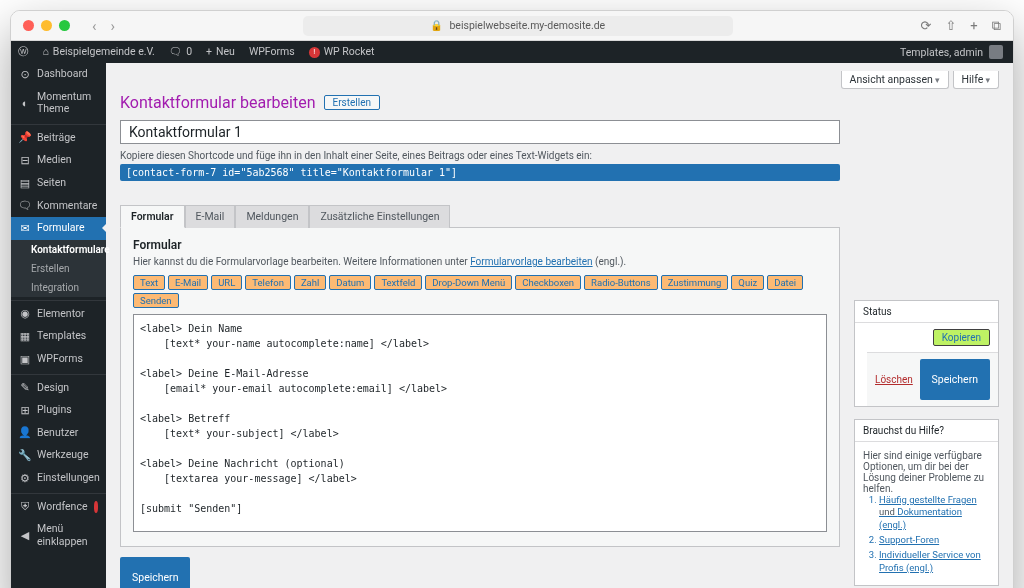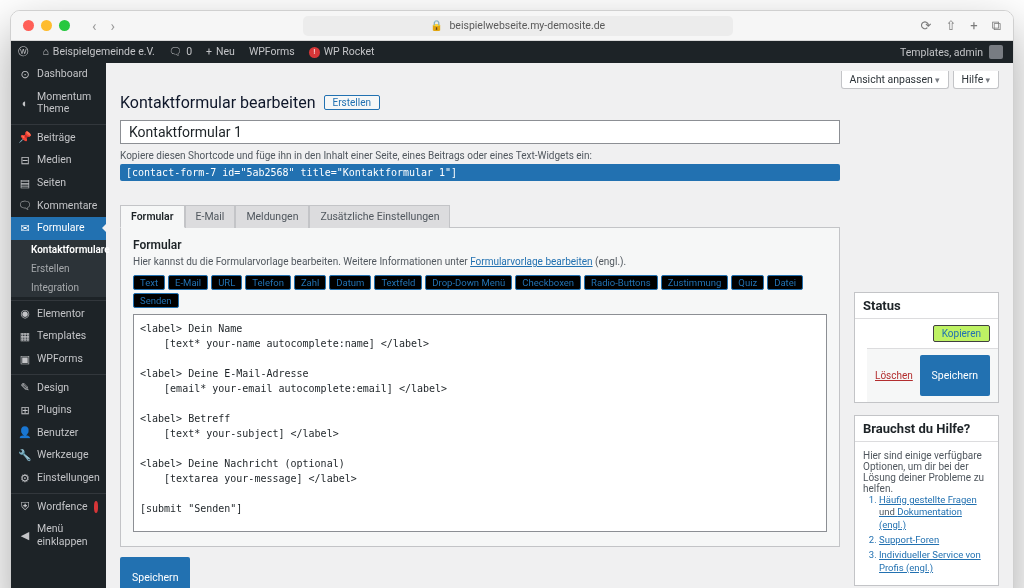--- a/index.html
+++ b/index.html
@@ -41,21 +41,21 @@
 .menu-icon { width: 12px; height: 12px; display: inline-flex; align-items: center; justify-content: center; font-size: 11px; flex-shrink: 0; }
 .wf-badge { background: #d63638; width: 12px; height: 12px; border-radius: 50%; margin-left: auto; }
 
 
 .content { flex: 1; padding: 8px 14px 14px 14px; position: relative; }
 .screen-meta { display: flex; justify-content: flex-end; gap: 4px; margin-bottom: 2px; }
 .screen-meta-btn { background: #fff; border: 1px solid #c3c4c7; border-top: none; padding: 2px 8px; font-size: 10.5px; color: #2c3338; cursor: pointer; border-radius: 0 0 3px 3px; }
 .screen-meta-btn::after { content: ' ▾'; color: #787c82; font-size: 9px; }
 
 .page-header { display: flex; align-items: center; gap: 8px; margin: 4px 0 8px 0; }
-.page-title { font-size: 16px; font-weight: 400; color: #0f172a; }
+.page-title { font-size: 16px; font-weight: 400; color: #a21caf; }
 .page-action { border: 1px solid #2271b1; color: #2271b1; background: #f6f7f7; padding: 1px 8px; font-size: 10px; border-radius: 2px; cursor: pointer; }
 
 .two-col { display: flex; gap: 14px; align-items: flex-end; }
 .main-col { flex: 1; }
 .side-col { width: 145px; flex-shrink: 0; }
 
 .title-input { width: 100%; padding: 3px 8px; font-size: 14px; border: 1px solid #8c8f94; background: #fff; color: #1d2327; margin-bottom: 6px; }
 
 .shortcode-label { font-size: 10px; color: #50575e; margin-bottom: 3px; }
 .shortcode-box { background: #2271b1; color: #fff; padding: 3px 6px; font-family: Consolas, Monaco, monospace; font-size: 10px; border-radius: 2px; }
@@ -63,30 +63,30 @@
 .tabs-wrap { margin-top: 24px; }
 .tab-nav { display: flex; border-bottom: 1px solid #c3c4c7; }
 .tab-nav-item { padding: 4px 10px; font-size: 10.5px; border: 1px solid #c3c4c7; border-bottom: none; background: #dcdcde; margin-right: 0; margin-bottom: -1px; cursor: pointer; color: #50575e; }
 .tab-nav-item.active { background: #f6f7f7; color: #1d2327; font-weight: 600; border-bottom: 1px solid #f6f7f7; }
 .tab-panel { background: #f6f7f7; border: 1px solid #c3c4c7; border-top: none; padding: 10px 12px; }
 .panel-title { font-size: 12px; font-weight: 600; margin-bottom: 4px; color: #1d2327; }
 .panel-desc { font-size: 10px; color: #50575e; margin-bottom: 8px; }
 .panel-desc a { color: #2271b1; text-decoration: underline; }
 
 .tag-row { display: flex; flex-wrap: wrap; gap: 3px; margin-bottom: 6px; }
-.tag-btn { background: #000000; border: 1px solid #2271b1; color: #2271b1; padding: 1px 6px; font-size: 9.5px; border-radius: 2px; cursor: pointer; }
+.tag-btn { background: #fdba74; border: 1px solid #2271b1; color: #2271b1; padding: 1px 6px; font-size: 9.5px; border-radius: 2px; cursor: pointer; }
 
 .code-area { width: 100%; height: 218px; background: #fff; border: 1px solid #8c8f94; font-family: Consolas, Monaco, monospace; font-size: 10px; padding: 6px; line-height: 1.5; color: #1d2327; resize: none; white-space: pre; }
 
 .save-bar { margin-top: 10px; }
 .btn-primary { background: #2271b1; color: #fff; border: none; padding: 14px 12px; font-size: 10.5px; border-radius: 2px; cursor: pointer; }
 
 
 .metabox { background: #fff; border: 1px solid #c3c4c7; margin-bottom: 12px; }
-.metabox-title { padding: 5px 8px; font-size: 13px; font-weight: 700; border-bottom: 1px solid #dcdcde; color: #1d2327; }
+.metabox-title { padding: 5px 8px; font-size: 10px; font-weight: 400; border-bottom: 1px solid #dcdcde; color: #1d2327; }
 .metabox-body { padding: 8px; font-size: 10px; color: #50575e; }
 .metabox-actions { display: flex; justify-content: flex-end; padding: 6px 8px; }
 .btn-secondary { background: #bef264; border: 1px solid #404040; color: #2271b1; padding: 2px 8px; font-size: 10px; border-radius: 2px; cursor: pointer; }
 .metabox-footer { padding: 6px 8px; border-top: 1px solid #dcdcde; display: flex; justify-content: space-between; align-items: center; background: #f6f7f7; margin-left: 12px; }
 .delete-link { color: #b32d2e; font-size: 10px; cursor: pointer; text-decoration: underline; }
 
 .help-list { padding-left: 16px; }
 .help-list li { font-size: 9.5px; color: #2271b1; text-decoration: underline; margin-bottom: 3px; line-height: 1.3; cursor: pointer; }
 .help-list li span.nolink { color: #50575e; text-decoration: none; }
 .avatar { width: 14px; height: 14px; background: #787c82; border-radius: 2px; }

